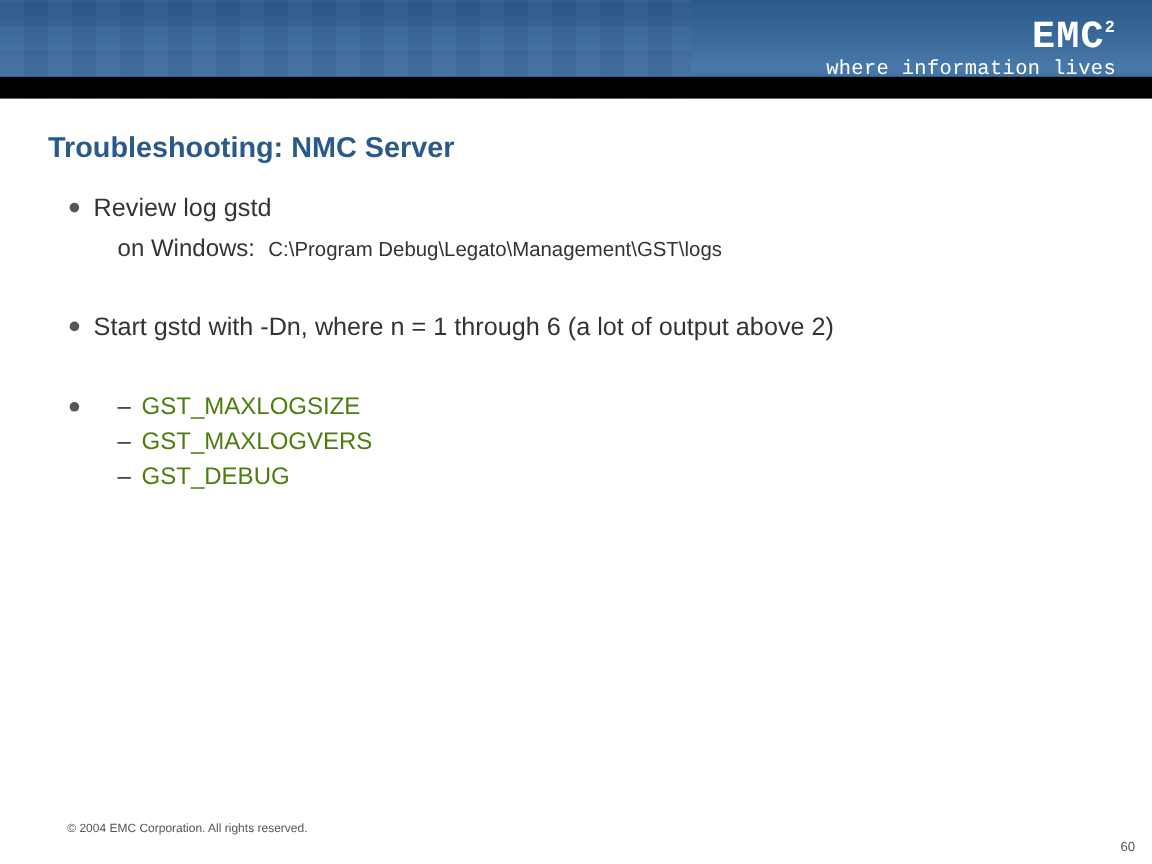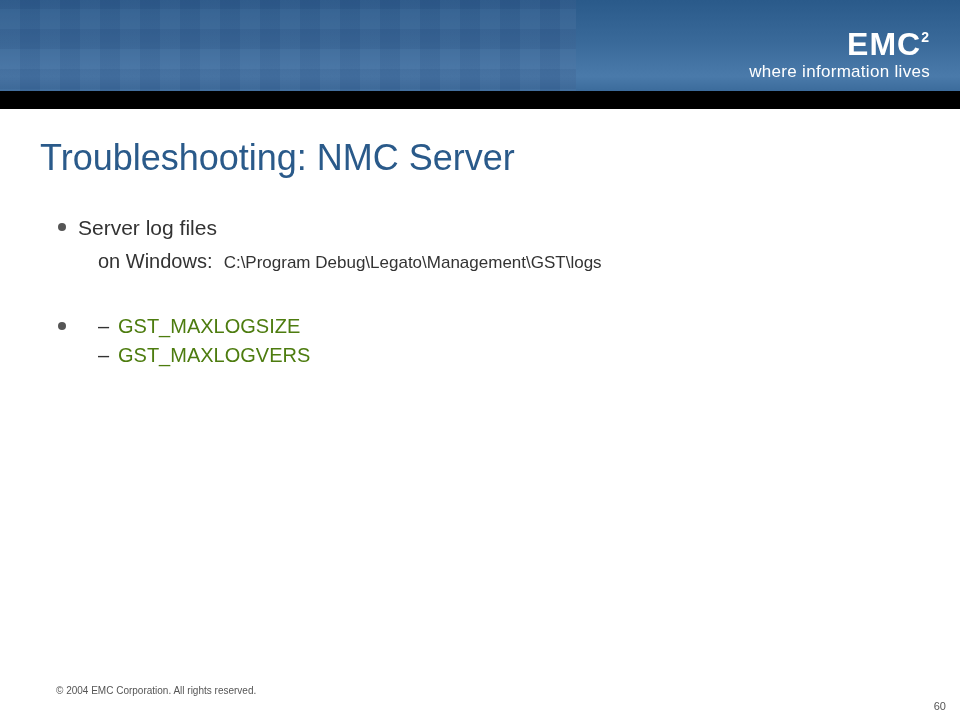--- a/index.html
+++ b/index.html
@@ -6,27 +6,28 @@
   body {
     width: 960px;
     height: 720px;
     font-family: Arial, Helvetica, sans-serif;
     background: #ffffff;
     position: relative;
     overflow: hidden;
   }
   .header {
     width: 100%;
-    height: 109px;
+    height: 82px;
     background: linear-gradient(to bottom, #2a5a8a 0%, #3a6a9a 40%, #4a7aaa 70%, #2a5a8a 100%);
     position: relative;
     display: flex;
     justify-content: flex-end;
     align-items: center;
     padding-right: 30px;
+    font-family: Liberation Mono, monospace;
   }
   .header-pattern {
     position: absolute;
     left: 0;
     top: 0;
     width: 60%;
     height: 100%;
     background:
       linear-gradient(rgba(60,100,150,0.4), rgba(60,100,150,0.4)),
       repeating-linear-gradient(90deg, rgba(255,255,255,0.05) 0 20px, rgba(0,0,40,0.1) 20px 40px),
@@ -61,24 +62,24 @@
   }
   .tagline {
     font-size: 17px;
     margin-top: 2px;
     letter-spacing: 0.3px;
   }
   .content {
     padding: 28px 40px 0 40px;
   }
   .title {
-    font-size: 36px;
-    font-weight: normal;
+    font-size: 24px;
+    font-weight: bold;
     color: #2a5a8a;
-    margin-bottom: 35px;
+    margin-bottom: 22px;
   }
   ul.main {
     list-style: none;
     padding-left: 18px;
   }
   ul.main > li {
     position: relative;
     padding-left: 20px;
     font-size: 21px;
     color: #333333;
@@ -156,34 +157,38 @@
     </div>
     <div class="tagline">where information lives</div>
   </div>
 </div>
 
 <div class="content">
   <div class="title">Troubleshooting: NMC Server</div>
 
   <ul class="main">
     <li>
-      <span>Server log files</span>
+      <span>Review log gstd</span>
       <div class="sub">
         <div class="sub-line">
           <span>on Windows:</span>&nbsp;&nbsp;<span class="mono">C:\Program Debug\Legato\Management\GST\logs</span>
         </div>
       </div>
     </li>
 
+    <li>
+      <span>Start gstd with -Dn, where n = 1 through 6 (a lot of output above 2)</span>
+    </li>
 
 
     <li>
       <ul class="dash">
         <li>GST_MAXLOGSIZE</li>
         <li>GST_MAXLOGVERS</li>
+        <li>GST_DEBUG</li>
       </ul>
     </li>
   </ul>
 </div>
 
 <div class="footer">
   <span>© 2004 EMC Corporation. All rights reserved.</span>
   <span class="page-num">60</span>
 </div>
 

